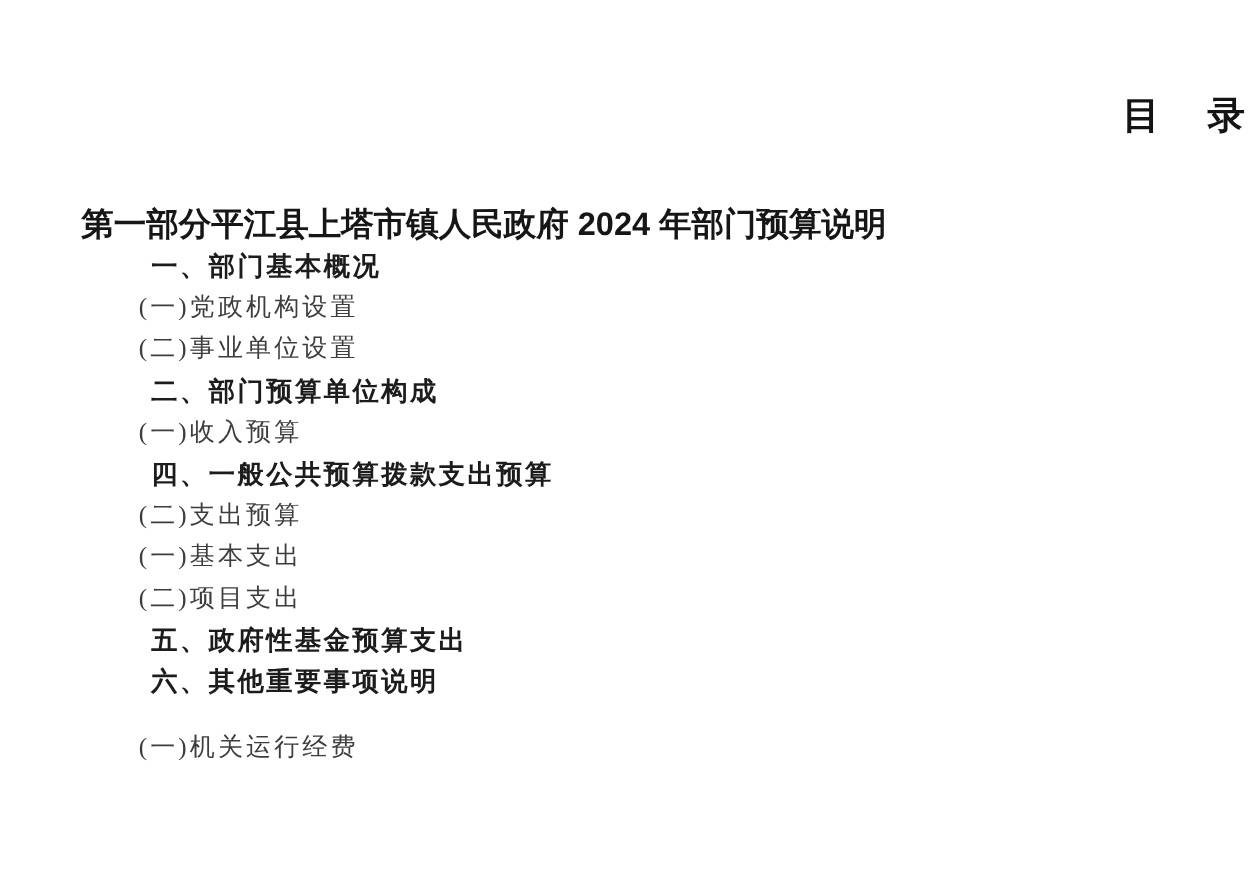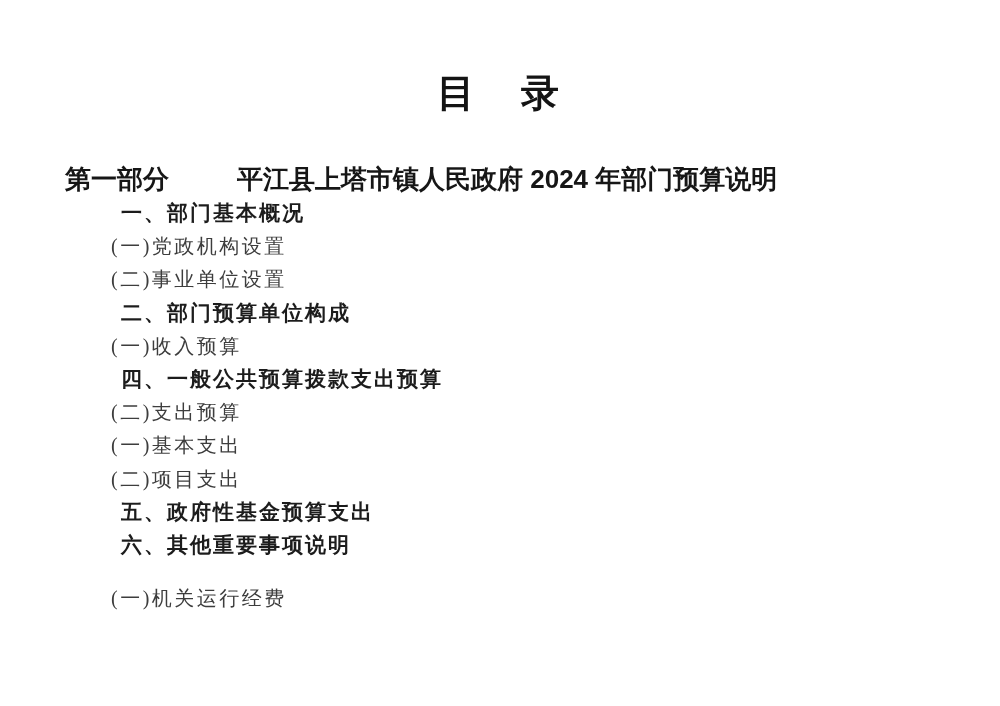--- a/index.html
+++ b/index.html
@@ -17,43 +17,42 @@
   .page {
     position: absolute;
     inset: 0;
     background: #ffffff;
   }
   .doc-title {
     position: absolute;
     top: 74px;
     left: 0;
     width: 1000px;
-    text-align: center;
+    text-align: right;
     font-family: "Liberation Sans", "DejaVu Sans", sans-serif;
     font-weight: bold;
-    font-size: 38px;
+    font-size: 30px;
     line-height: 38px;
     letter-spacing: 4px;
     color: #141414;
     white-space: pre;
   }
   .part-heading {
     position: absolute;
     top: 163px;
     left: 65px;
     font-family: "Liberation Sans", "DejaVu Sans", sans-serif;
     font-weight: bold;
     font-size: 26px;
     line-height: 32px;
     color: #161616;
     white-space: nowrap;
   }
   .part-heading .part-label {
     display: inline-block;
-    margin-right: 68px;
   }
   .toc-list {
     position: absolute;
     top: 197px;
     left: 0;
     width: 1000px;
     padding-left: 24px;
   }
   .toc-row {
     height: 33.2px;

